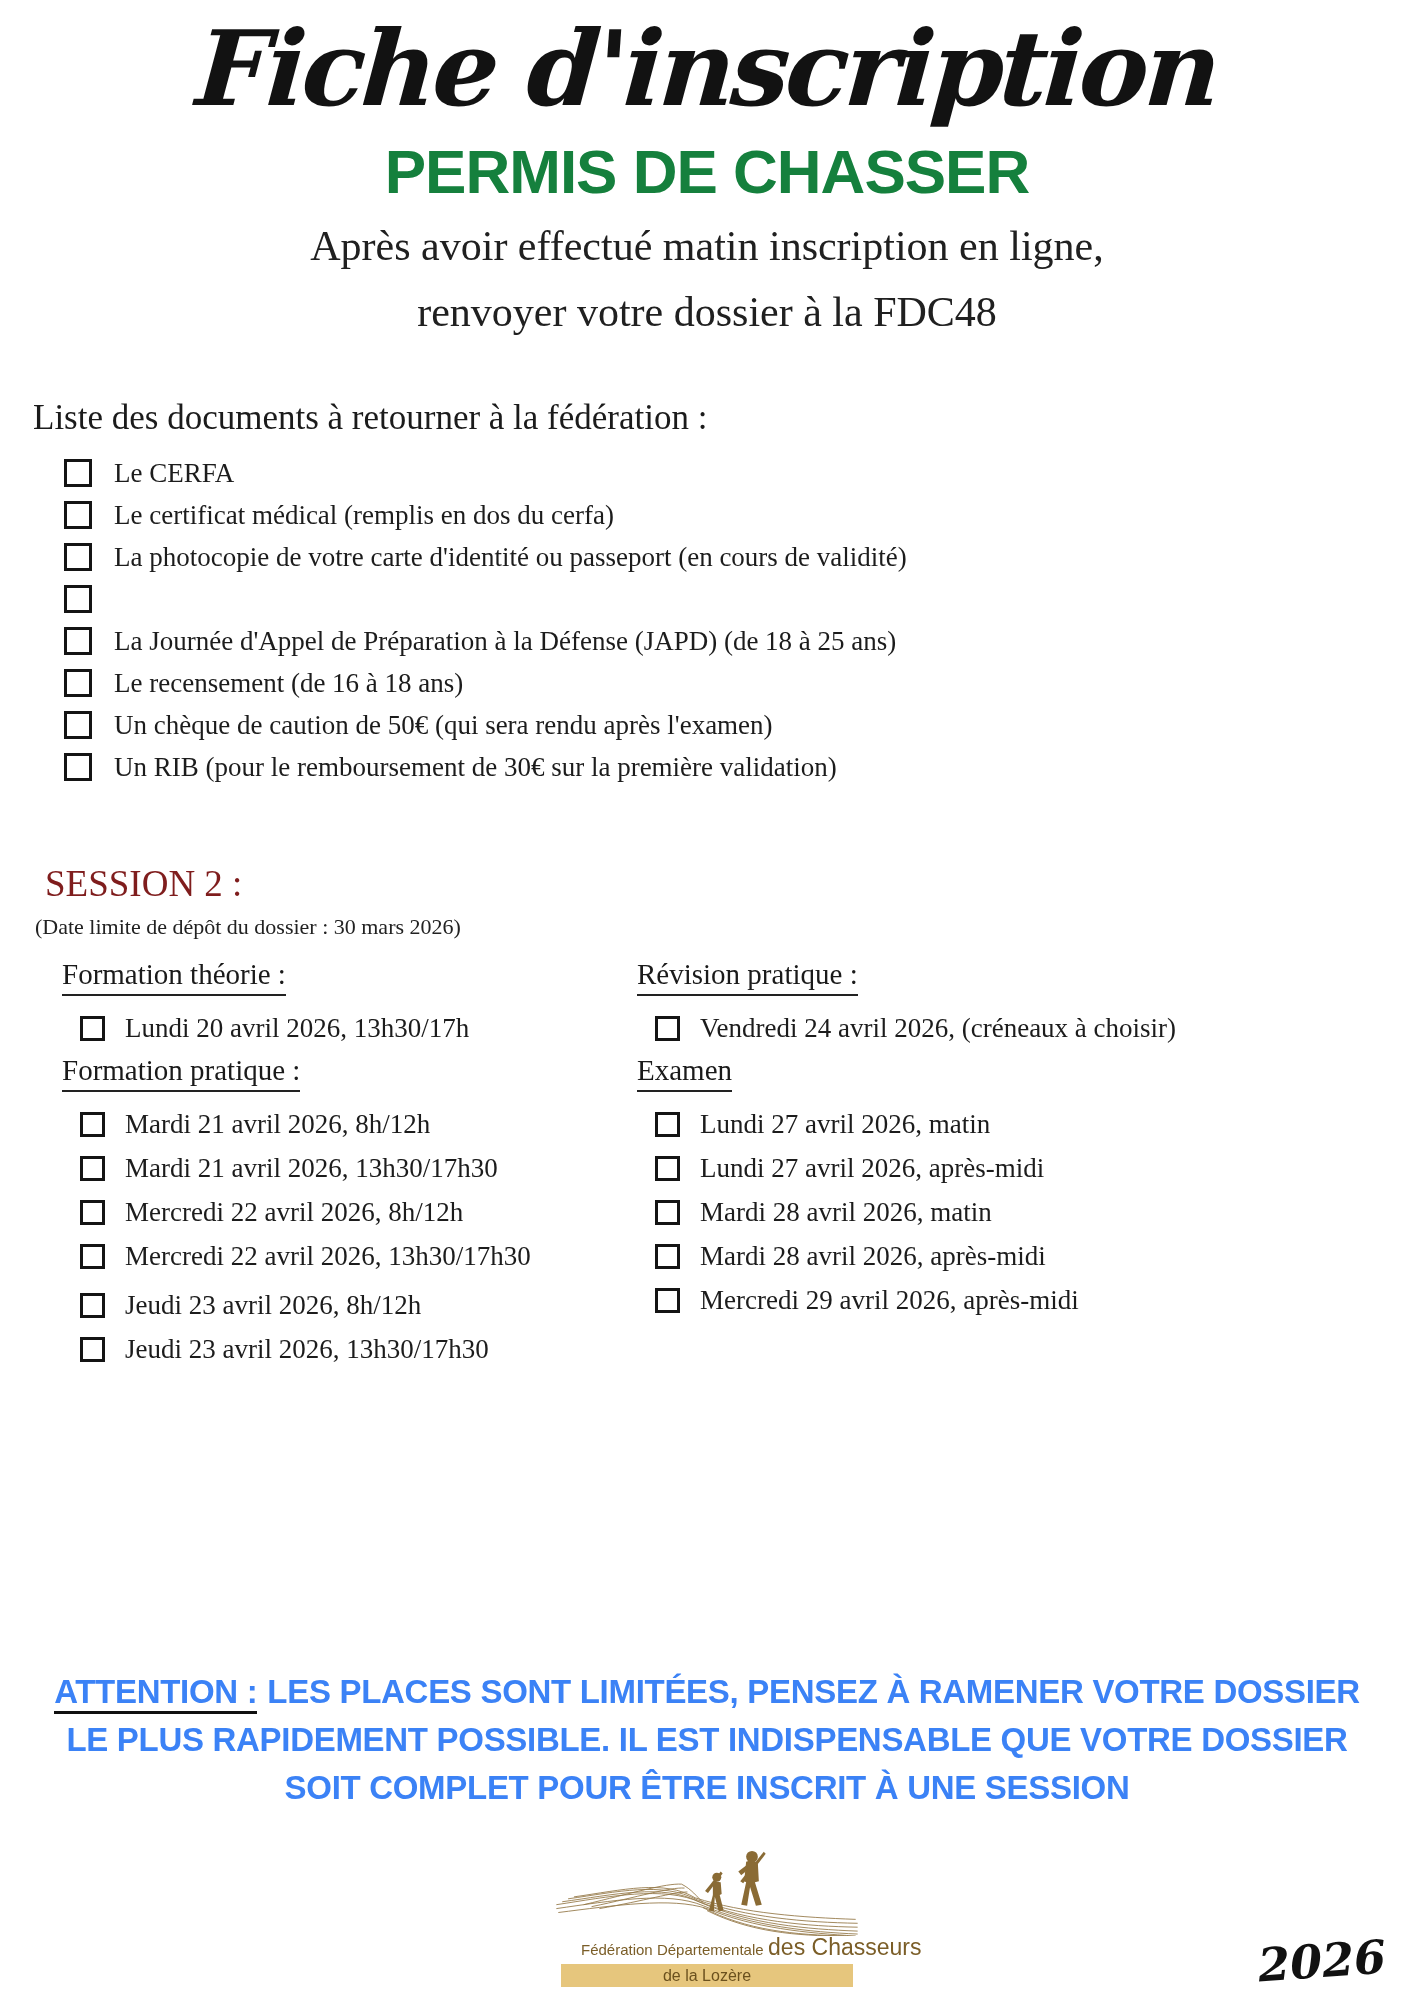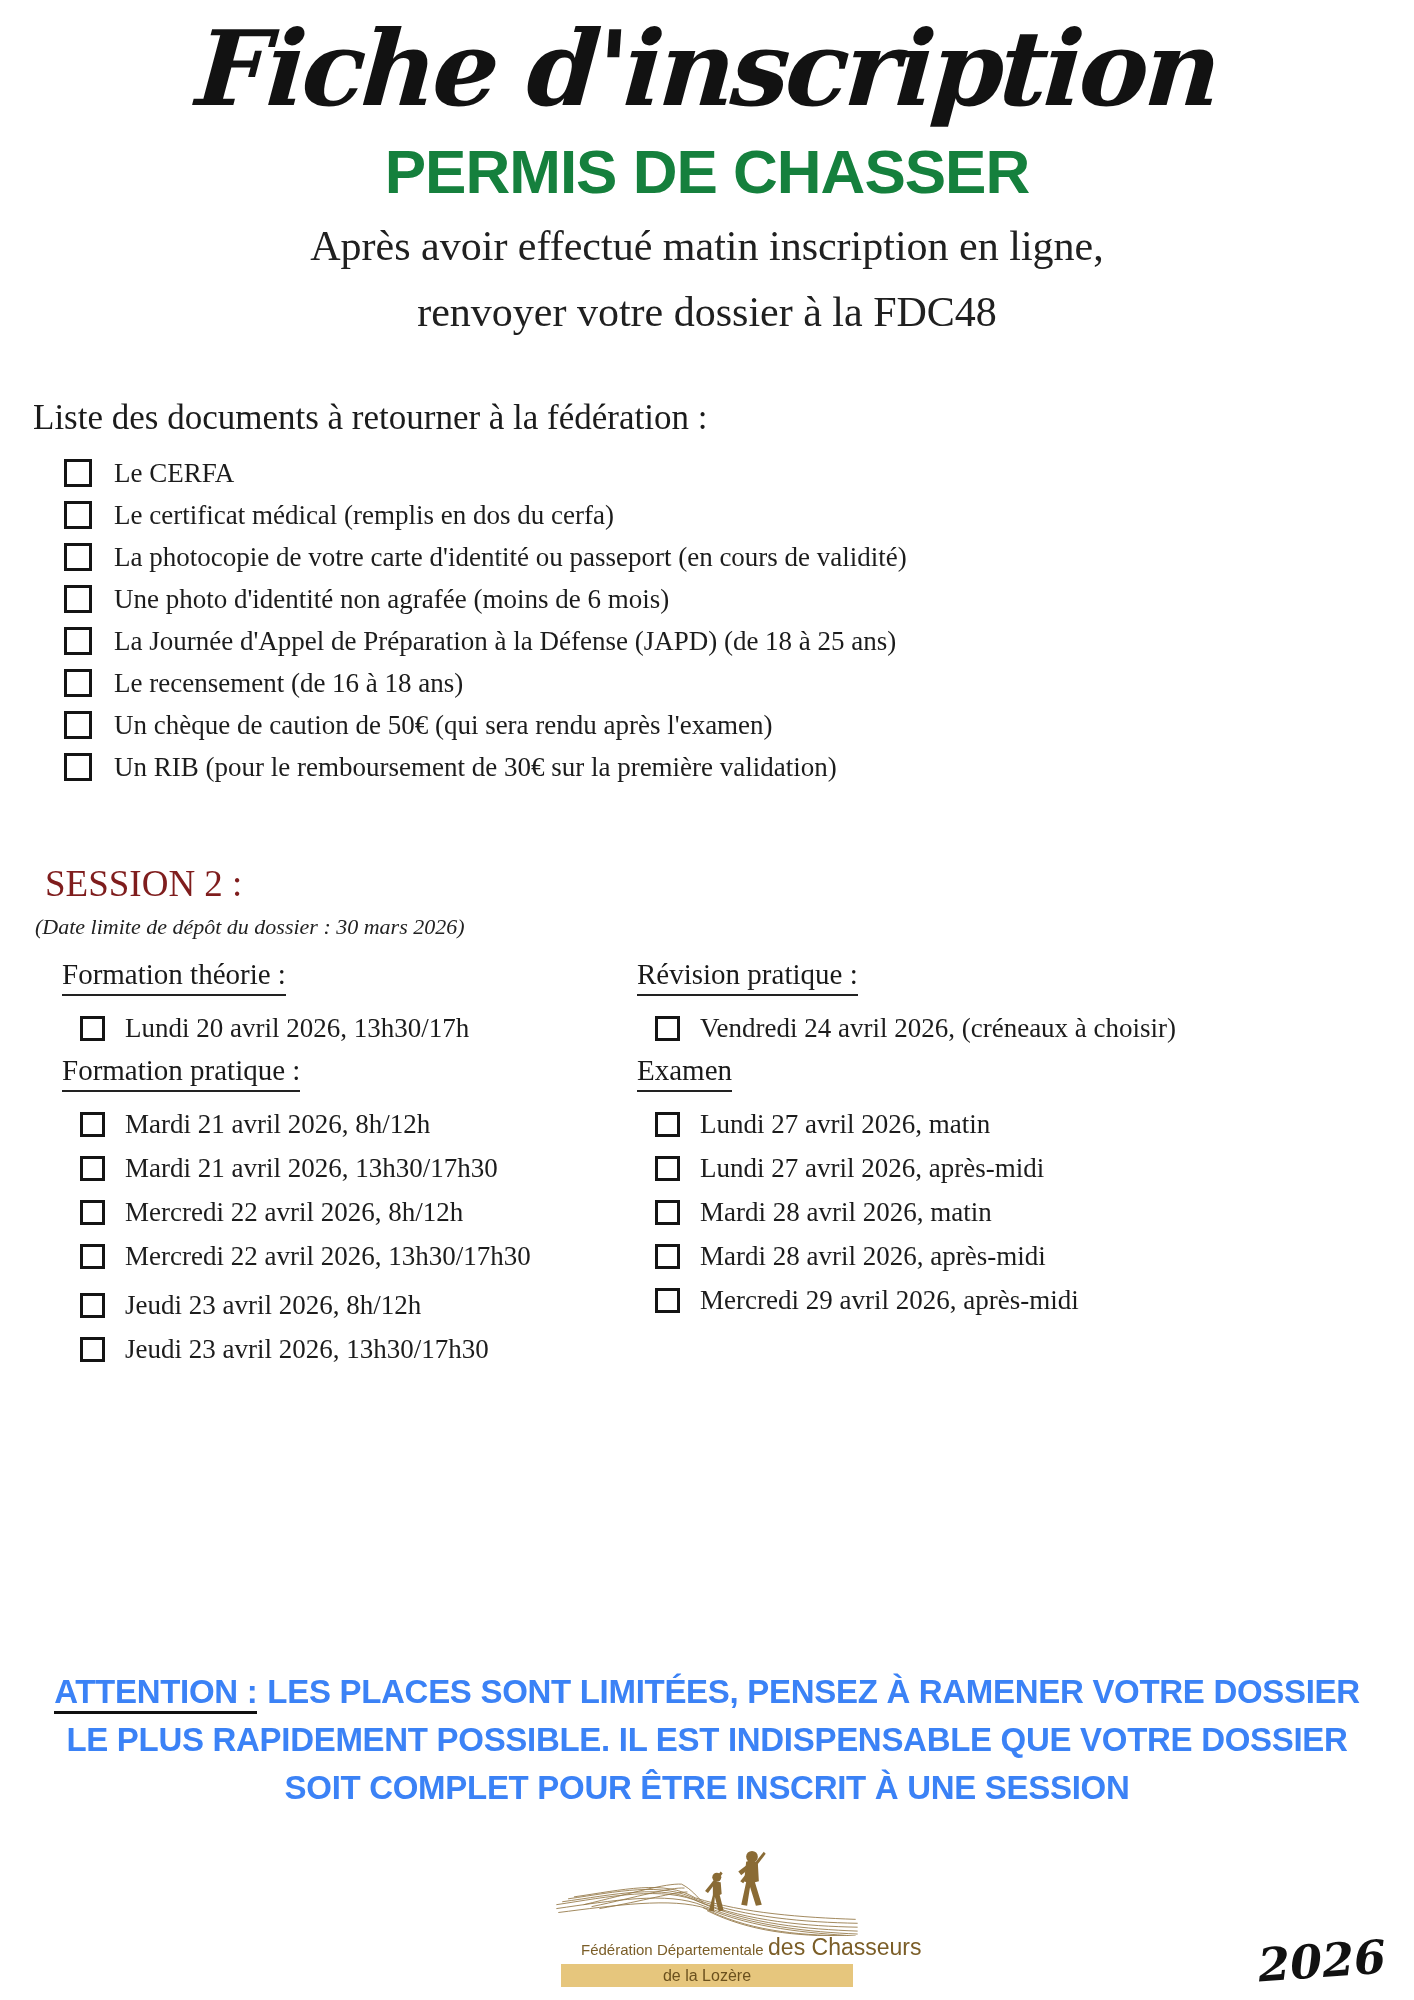--- a/index.html
+++ b/index.html
@@ -51,21 +51,21 @@
   }
   .doc-row .doc-label{ margin-left:22px; font-size:27px; white-space:nowrap; }
 
   
   .session-title{
     position:absolute; left:45px; top:862px;
     font-size:37px; color:#7f1d1d;
   }
   .session-deadline{
     position:absolute; left:35px; top:914px;
-    font-size:22px; color:#222222;font-style:italic;
+    font-size:22px; color:#222222;
   }
   .col-block{ position:absolute; }
   .col-heading{
     display:inline-block;
     font-size:29px; color:#1a1a1a;
     border-bottom:2px solid #222222;
     padding-bottom:3px;
     white-space:nowrap;
   }
   .s-rows{ margin-top:10px;padding-left:18px; }
@@ -146,21 +146,20 @@
     <div class="doc-row">
       <span class="cb" role="checkbox" aria-checked="false"></span>
       <span class="doc-label">Le certificat médical (remplis en dos du cerfa)</span>
     </div>
     <div class="doc-row">
       <span class="cb" role="checkbox" aria-checked="false"></span>
       <span class="doc-label">La photocopie de votre carte d'identité ou passeport (en cours de validité)</span>
     </div>
     <div class="doc-row">
       <span class="cb" role="checkbox" aria-checked="false"></span>
-      <span class="doc-label">Une photo d'identité non agrafée (moins de 6 mois)</span>
     </div>
     <div class="doc-row">
       <span class="cb" role="checkbox" aria-checked="false"></span>
       <span class="doc-label">La Journée d'Appel de Préparation à la Défense (JAPD) (de 18 à 25 ans)</span>
     </div>
     <div class="doc-row">
       <span class="cb" role="checkbox" aria-checked="false"></span>
       <span class="doc-label">Le recensement (de 16 à 18 ans)</span>
     </div>
     <div class="doc-row">

